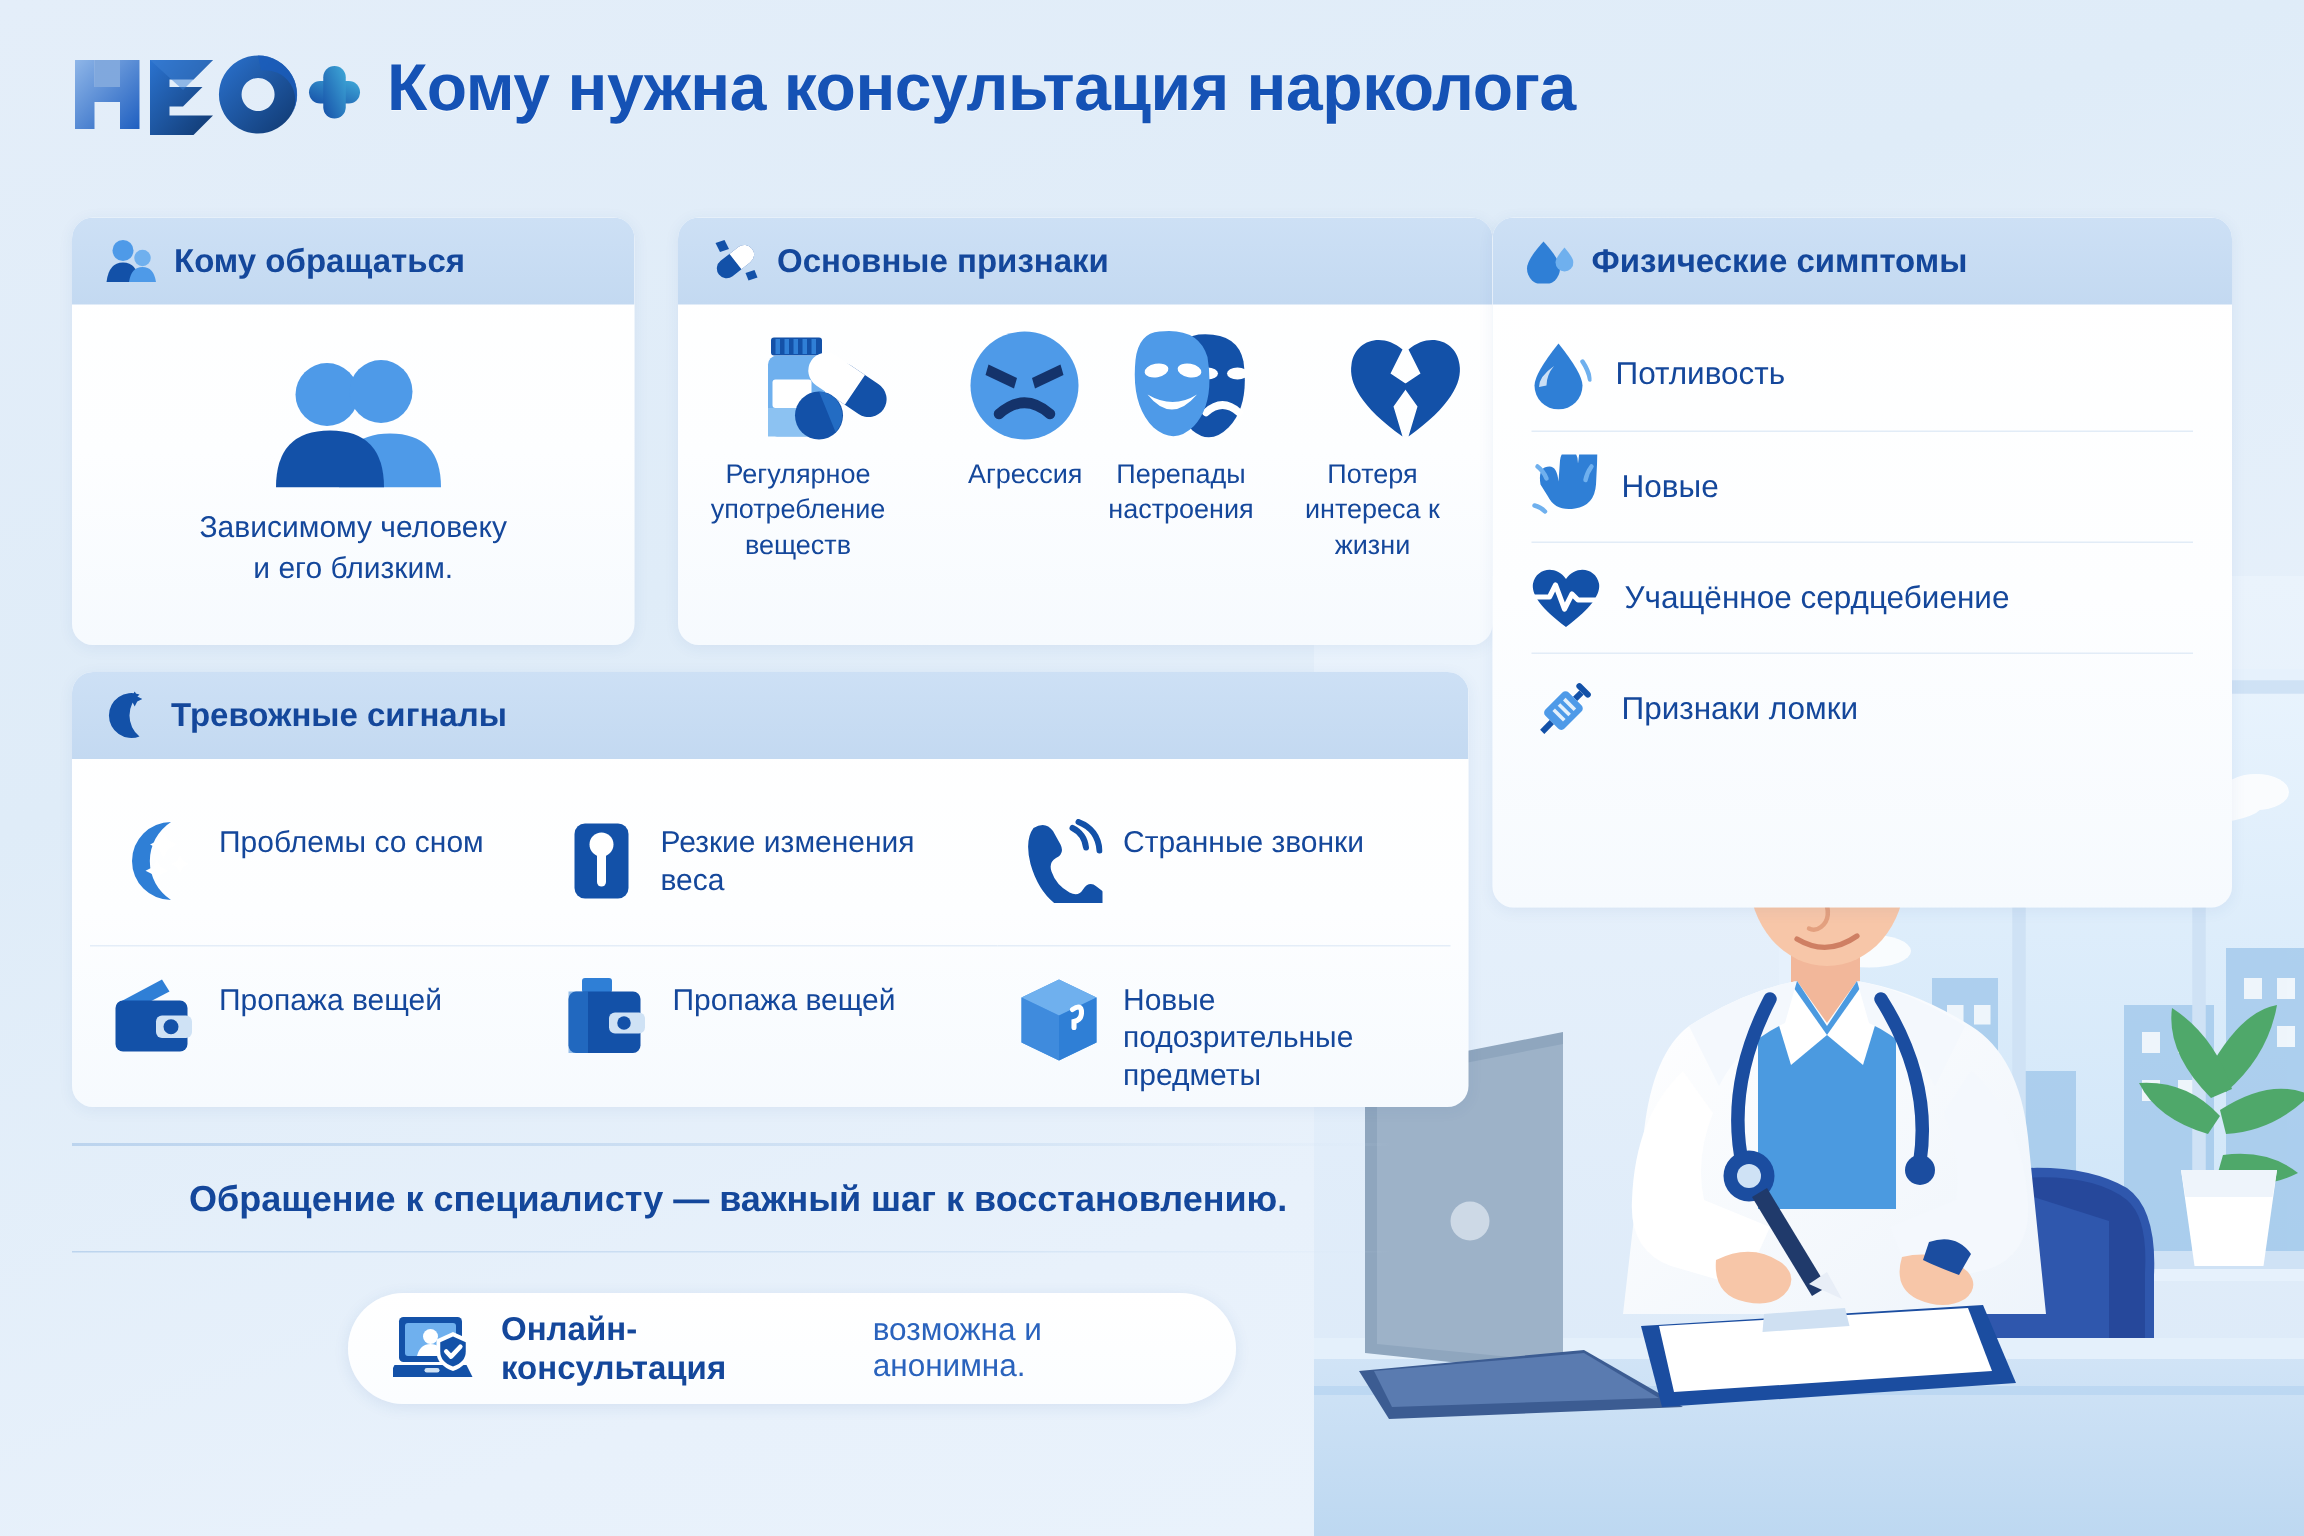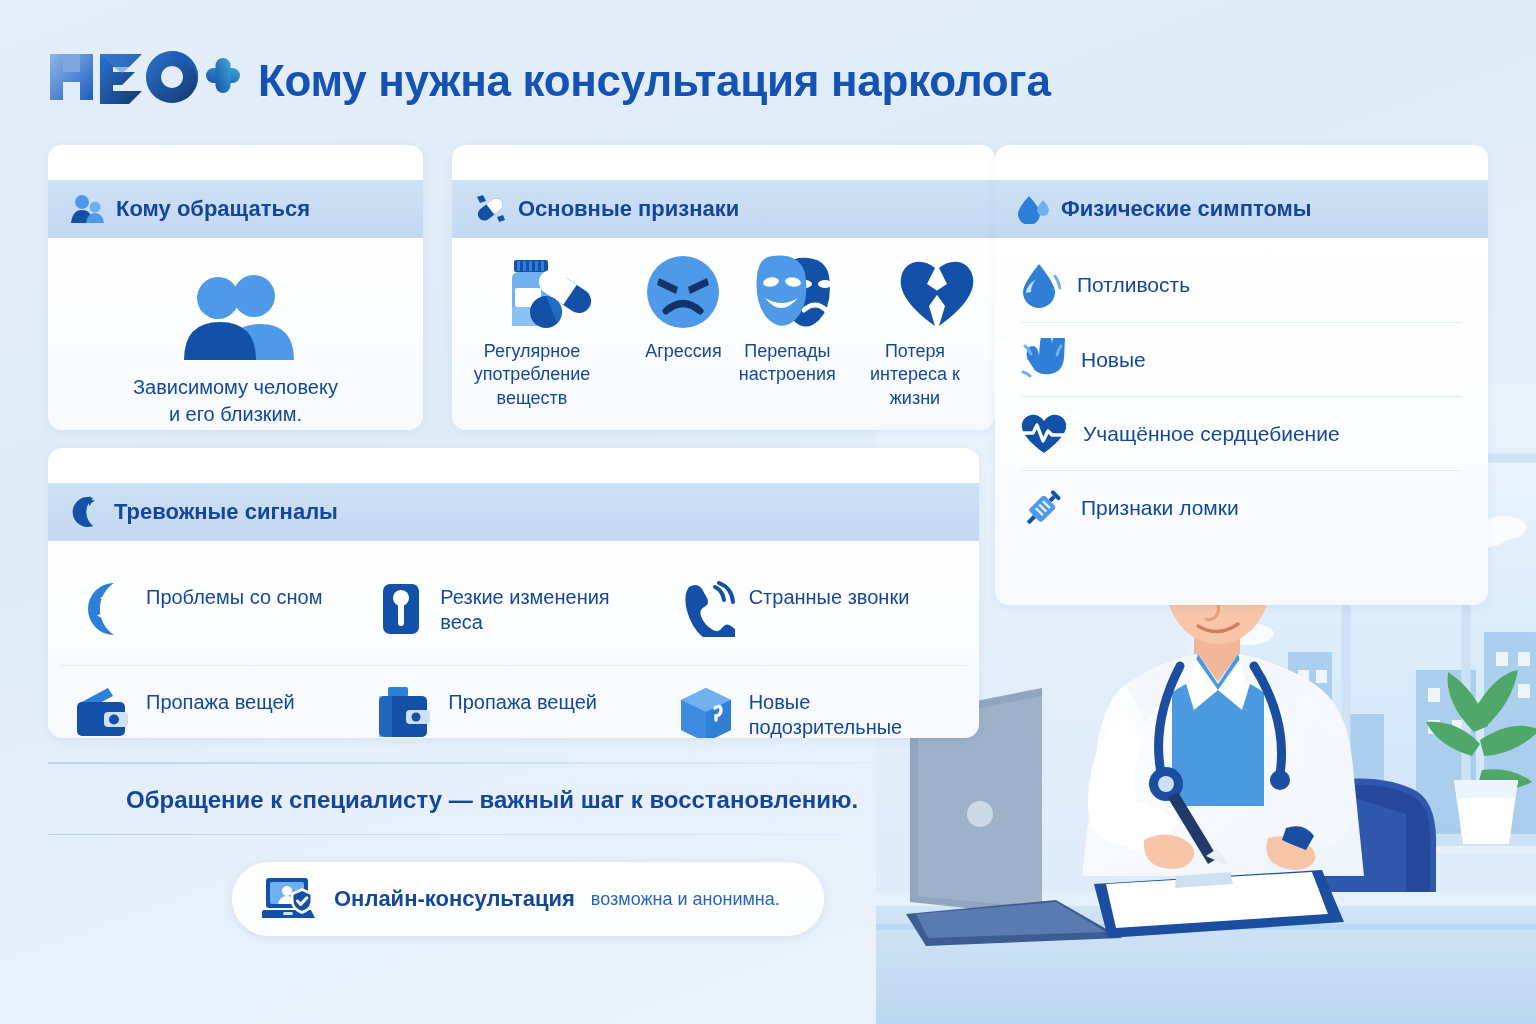--- a/index.html
+++ b/index.html
@@ -8,42 +8,41 @@
     font-family: "Liberation Sans", "DejaVu Sans", sans-serif;
     background: linear-gradient(160deg, #e4eef9 0%, #dfecf8 35%, #e8f1fb 70%, #eaf3fc 100%);
     position: relative;
     color: #14479b;
   }
 
   
   #illustration { position: absolute; right: 0; bottom: 0; width: 660px; height: 640px; pointer-events: none; }
 
   
-  .header { position: absolute; left: 46px; top: 48px; display: flex; align-items: flex-end; gap: 16px; }
+  .header { position: absolute; left: 46px; top: 34px; display: flex; align-items: flex-start; gap: 16px; }
   .logo { width: 196px; height: 58px; flex: none; }
   .title {
     font-size: 44px; font-weight: bold; letter-spacing: -0.3px;
     color: #1552b5; white-space: nowrap;
     text-shadow: 0 1px 0 rgba(255,255,255,.6);
   }
 
   
   .card {
     position: absolute;
     background: linear-gradient(180deg,#ffffff 0%,#fdfeff 55%,#f6fafe 100%);
     border-radius: 14px;
     box-shadow: 0 2px 10px rgba(40,90,160,.07);
     overflow: hidden;
   }
   .card-head {
     height: 58px;
     background: linear-gradient(180deg,#cde0f5 0%,#c3d9f1 100%);
     display: flex; align-items: center; gap: 12px;
     padding: 0 22px;
-    margin-top: 35px;
   }
   .card-head .ttl { font-size: 22px; font-weight: bold; color: #14479b; white-space: nowrap; }
   .card-body { padding: 18px 22px 20px; }
 
   .ico { flex: none; display: block; }
 
   
   #card-who { left: 48px; top: 145px; width: 375px; height: 285px; }
   #card-who .card-body { display: flex; flex-direction: column; align-items: center; justify-content: center; height: 227px; gap: 14px; }
   .who-caption { text-align: center; font-size: 20px; line-height: 1.34; color: #14479b; }
@@ -75,21 +74,21 @@
   .foot-text { font-size: 24px; font-weight: bold; color: #14479b; padding: 22px 0 20px 78px; white-space: nowrap; }
 
   .pill {
     position: absolute; left: 232px; top: 862px; width: 592px; height: 74px;
     background: linear-gradient(180deg,#ffffff 0%,#fbfdff 100%);
     border-radius: 37px;
     box-shadow: 0 2px 10px rgba(40,90,160,.10);
     display: flex; align-items: center; gap: 16px; padding: 0 30px;
   }
   .pill .b { font-size: 22px; font-weight: bold; color: #14479b; }
-  .pill .n { font-size: 18px; color: #2a63bd; }
+  .pill .n { font-size: 21px; color: #2a63bd; }
 </style>
 </head>
 <body>
 
 <svg id="illustration" viewBox="0 0 660 640" xmlns="http://www.w3.org/2000/svg">
   <defs>
     <linearGradient id="wallG" x1="0" y1="0" x2="0" y2="1">
       <stop offset="0" stop-color="#eaf3fc"></stop>
         <stop offset="1" stop-color="#dbe9f8"></stop>
     </linearGradient>

